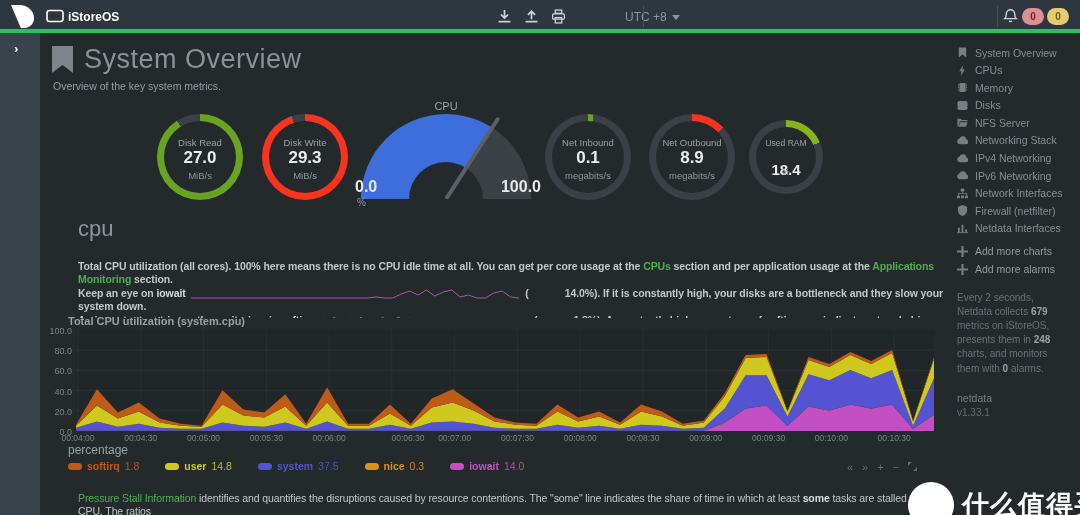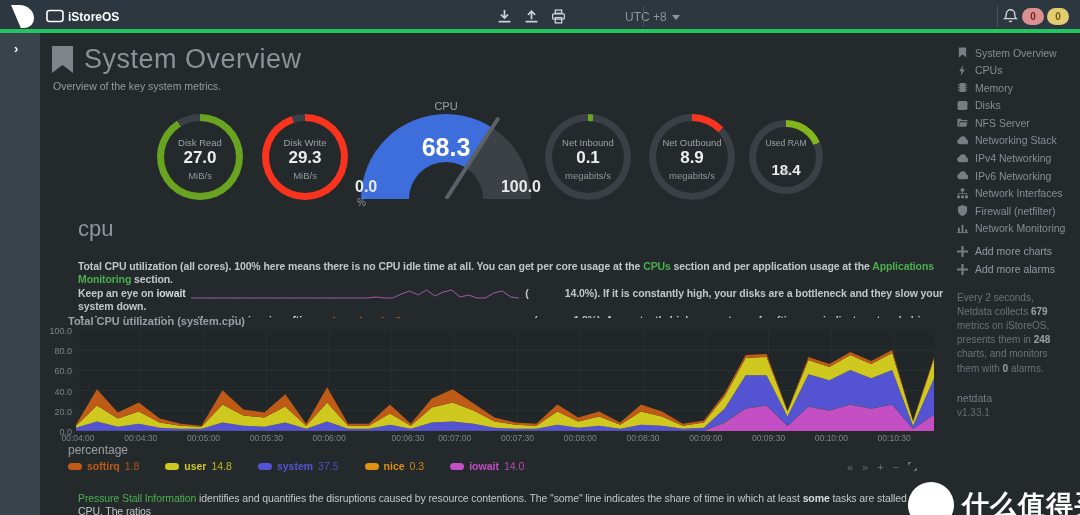--- a/index.html
+++ b/index.html
@@ -176,21 +176,20 @@
   <div class="page-subtitle">Overview of the key system metrics.</div>
 
   <div class="gauges">
     <div class="gauge cpu-gauge" style="left:321px; top:2px">
       <div class="cg-title">CPU</div>
       <div class="cg-arc">
         <div class="cg-disc" id="cg-disc" style="background: conic-gradient(from 270deg, rgb(61, 110, 219) 0deg, rgb(61, 110, 219) 122.94deg, rgb(60, 65, 70) 122.94deg, rgb(60, 65, 70) 180deg, transparent 180deg, transparent 360deg);"></div>
         <div class="cg-hole"></div>
         <div class="cg-needle" id="cg-needle" style="transform: rotate(32.94deg);"></div>
       </div>
-      <div class="cg-value">68.3</div>
       <div class="cg-min">0.0</div>
       <div class="cg-max">100.0</div>
       <div class="cg-unit">%</div>
     </div>
   <div class="gauge" style="left: 100px; top: 16px; width: 120px;">
         <div class="ring" style="width:86px;height:86px;margin:0 auto;background:conic-gradient(from 0deg, #69a420 0deg 327.6deg, #3a4046 327.6deg 360deg)">
       <div class="hole"></div>
       <div class="rg-label" style="top:23px;font-size:9.5px">Disk Read</div>
       <div class="rg-value" style="top:34px;font-size:17px">27.0</div>
       <div class="rg-unit" style="top:56px;font-size:9.5px">MiB/s</div>
@@ -444,21 +443,21 @@
         </div>
         <div class="menu-item">
           <span class="mi-icon">
             <svg viewBox="0 0 12 10">
               <rect x="0" y="9" width="12" height="1"></rect>
               <rect x="1" y="4" width="2" height="5"></rect>
               <rect x="5" y="1" width="2" height="8"></rect>
               <rect x="9" y="6" width="2" height="3"></rect>
             </svg>
           </span>
-          <span class="mi-label">Network Monitoring</span>
+          <span class="mi-label">Netdata Interfaces</span>
         </div>
       </div>
     <div class="add-links">
       <div class="menu-item">
         <span class="mi-icon">
             <svg viewBox="0 0 10 10">
               <path d="M4 0h2v4h4v2H6v4H4V6H0V4h4z"></path>
             </svg>
           </span>
         <span class="mi-label">Add more charts</span>

